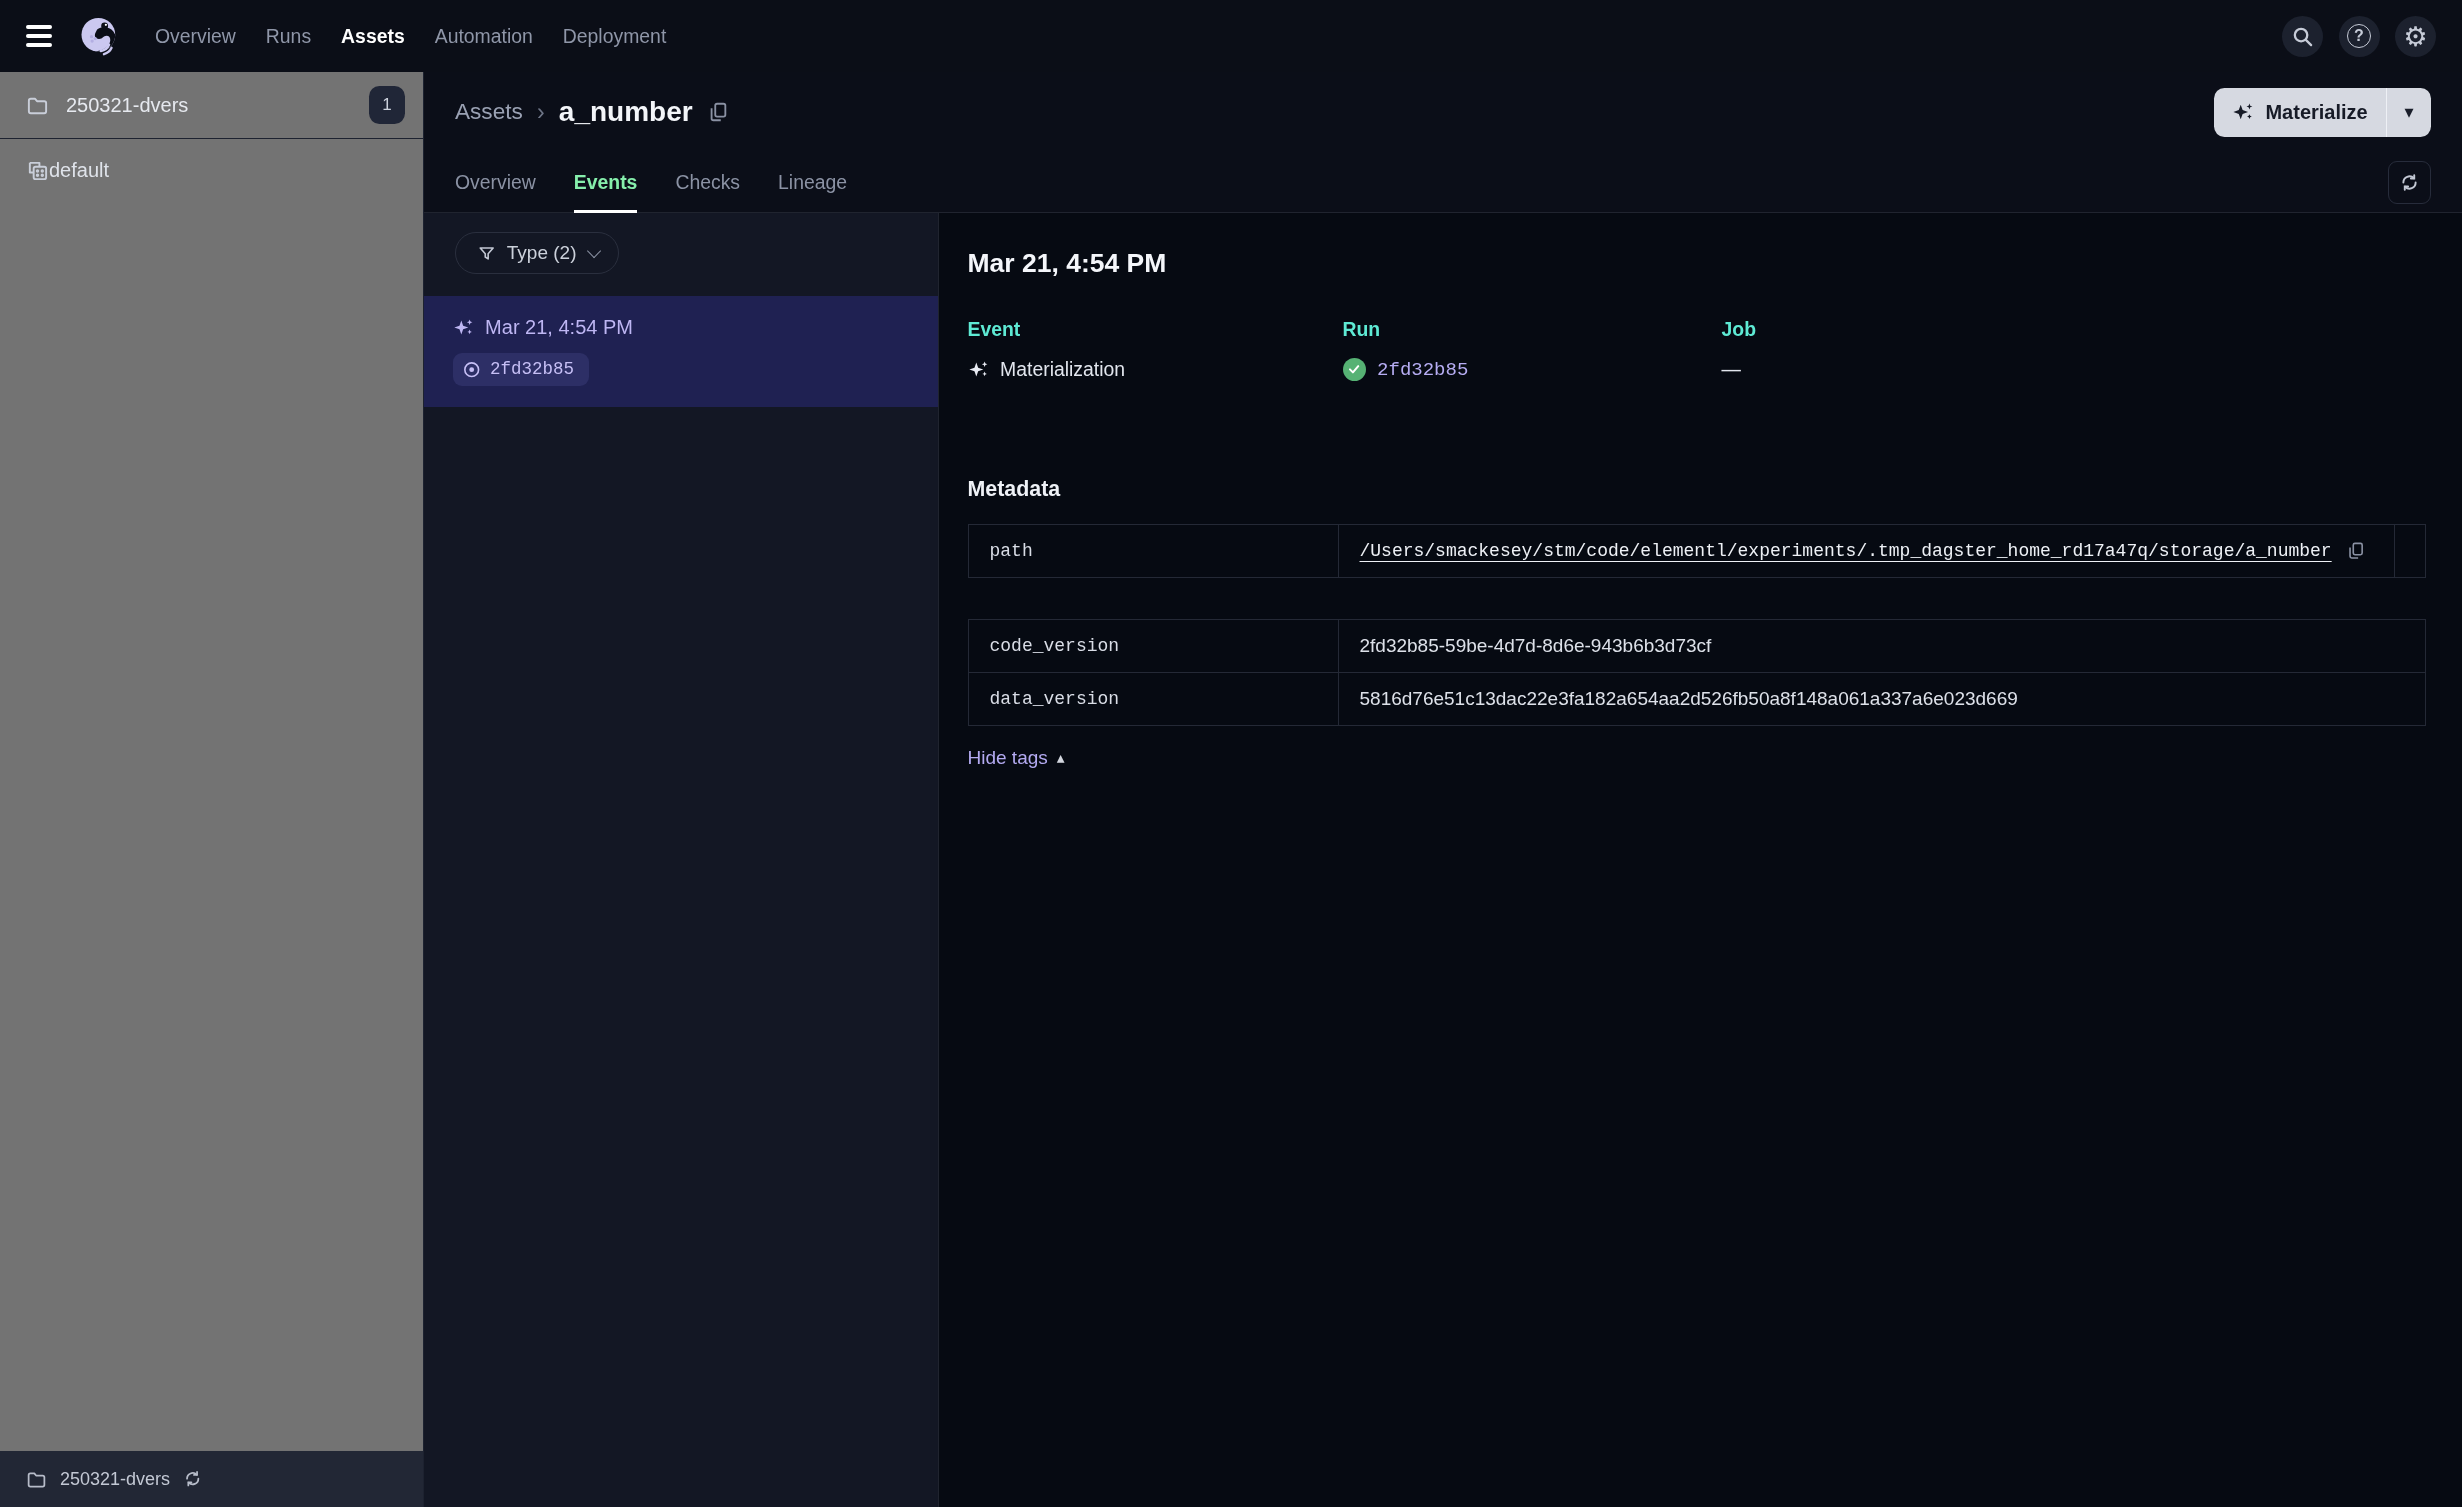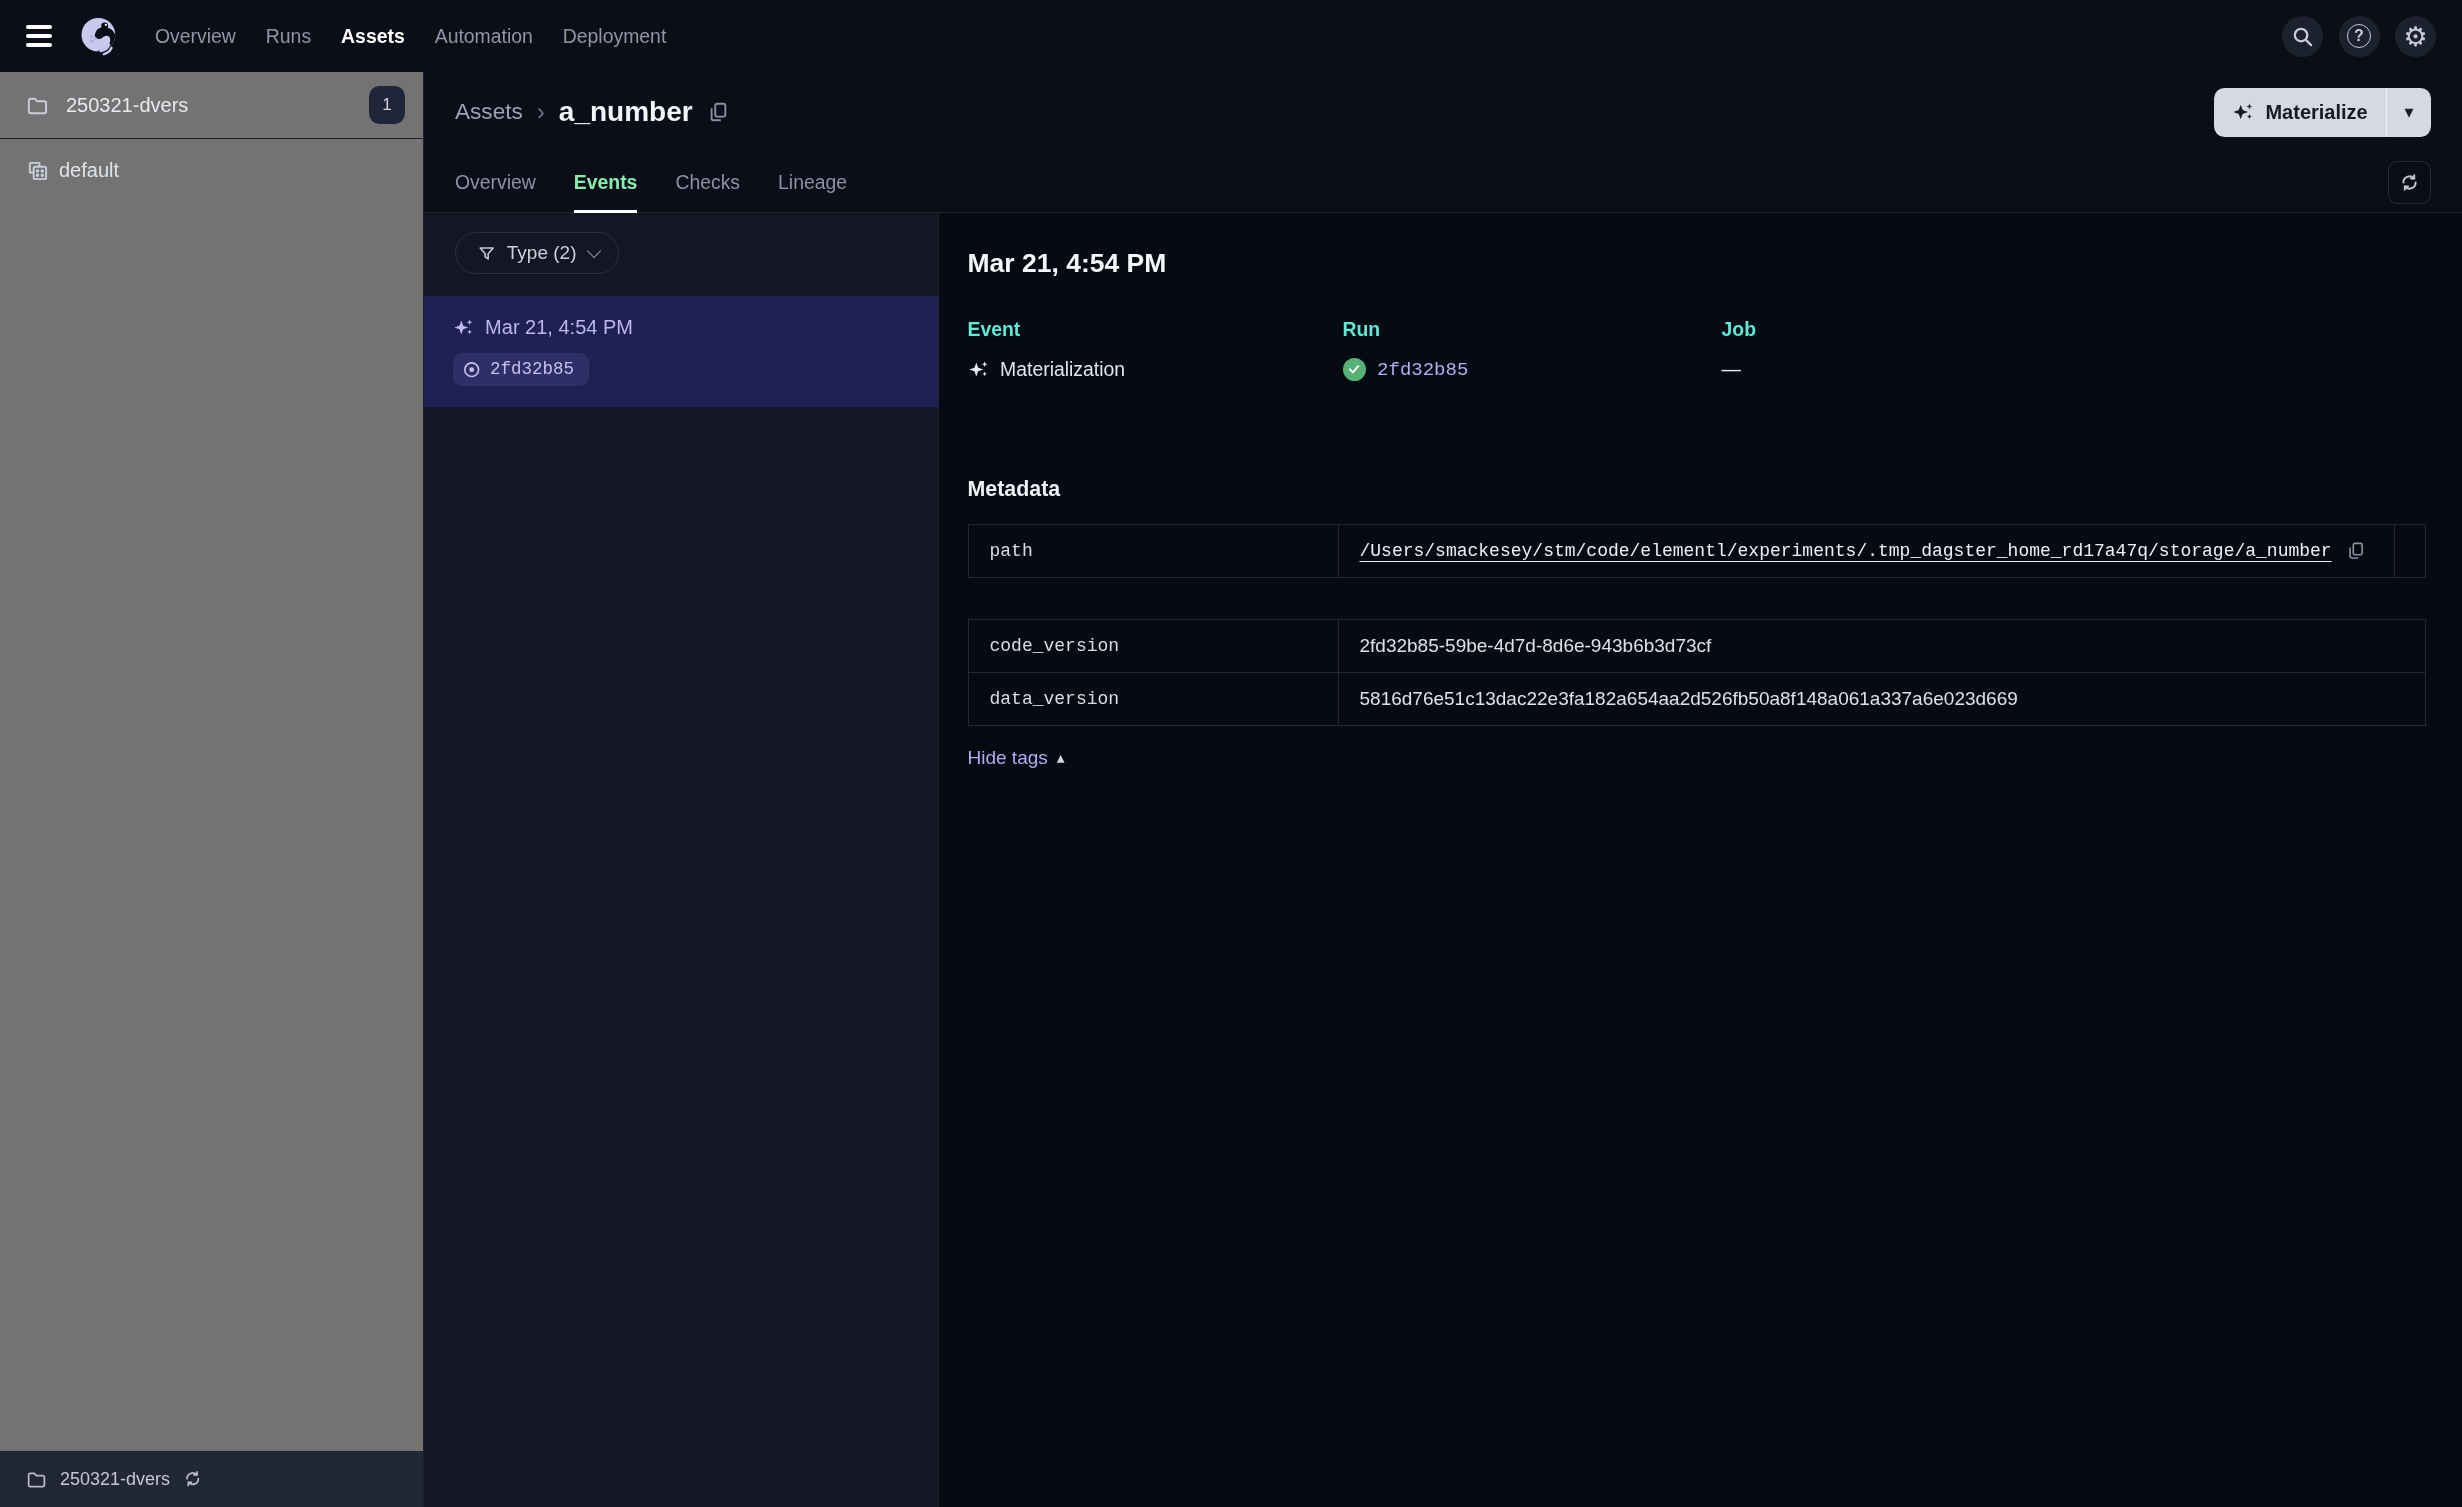--- a/index.html
+++ b/index.html
@@ -43,21 +43,21 @@
   .side-group {
     height: 67px; display: flex; align-items: center; gap: 17px;
     padding: 0 18px 0 26px; border-bottom: 1.3px solid #1d2230;
     font-size: 20px; color: #e6e9ef; cursor: pointer;
   }
   .count-badge {
     margin-left: auto; min-width: 36px; height: 38px; padding: 0 7.8px;
     border-radius: 10.4px; background: #202637; display: flex; align-items: center; justify-content: center;
     font-size: 17px; color: #ccd1dc;
   }
-  .side-item { height: 63px; display: flex; align-items: center; gap: 10px; padding-left: 26px; font-size: 20px; color: #dfe3ea; cursor: pointer; }
+  .side-item { height: 63px; display: flex; align-items: center; gap: 0; padding-left: 26px; font-size: 20px; color: #dfe3ea; cursor: pointer; }
   .side-footer {
     margin-top: auto; height: 56px; background: #222735;
     display: flex; align-items: center; gap: 13px; padding: 0 26px;
     font-size: 18px; color: #c3c8d4;
   }
 
   
   .main { flex: 1; display: flex; flex-direction: column; background: #0b0e18; min-width: 0; }
   .main-header { border-bottom: 1.3px solid #20242f; }
   .crumb-row { height: 80px; display: flex; align-items: center; padding: 0 31px; }

